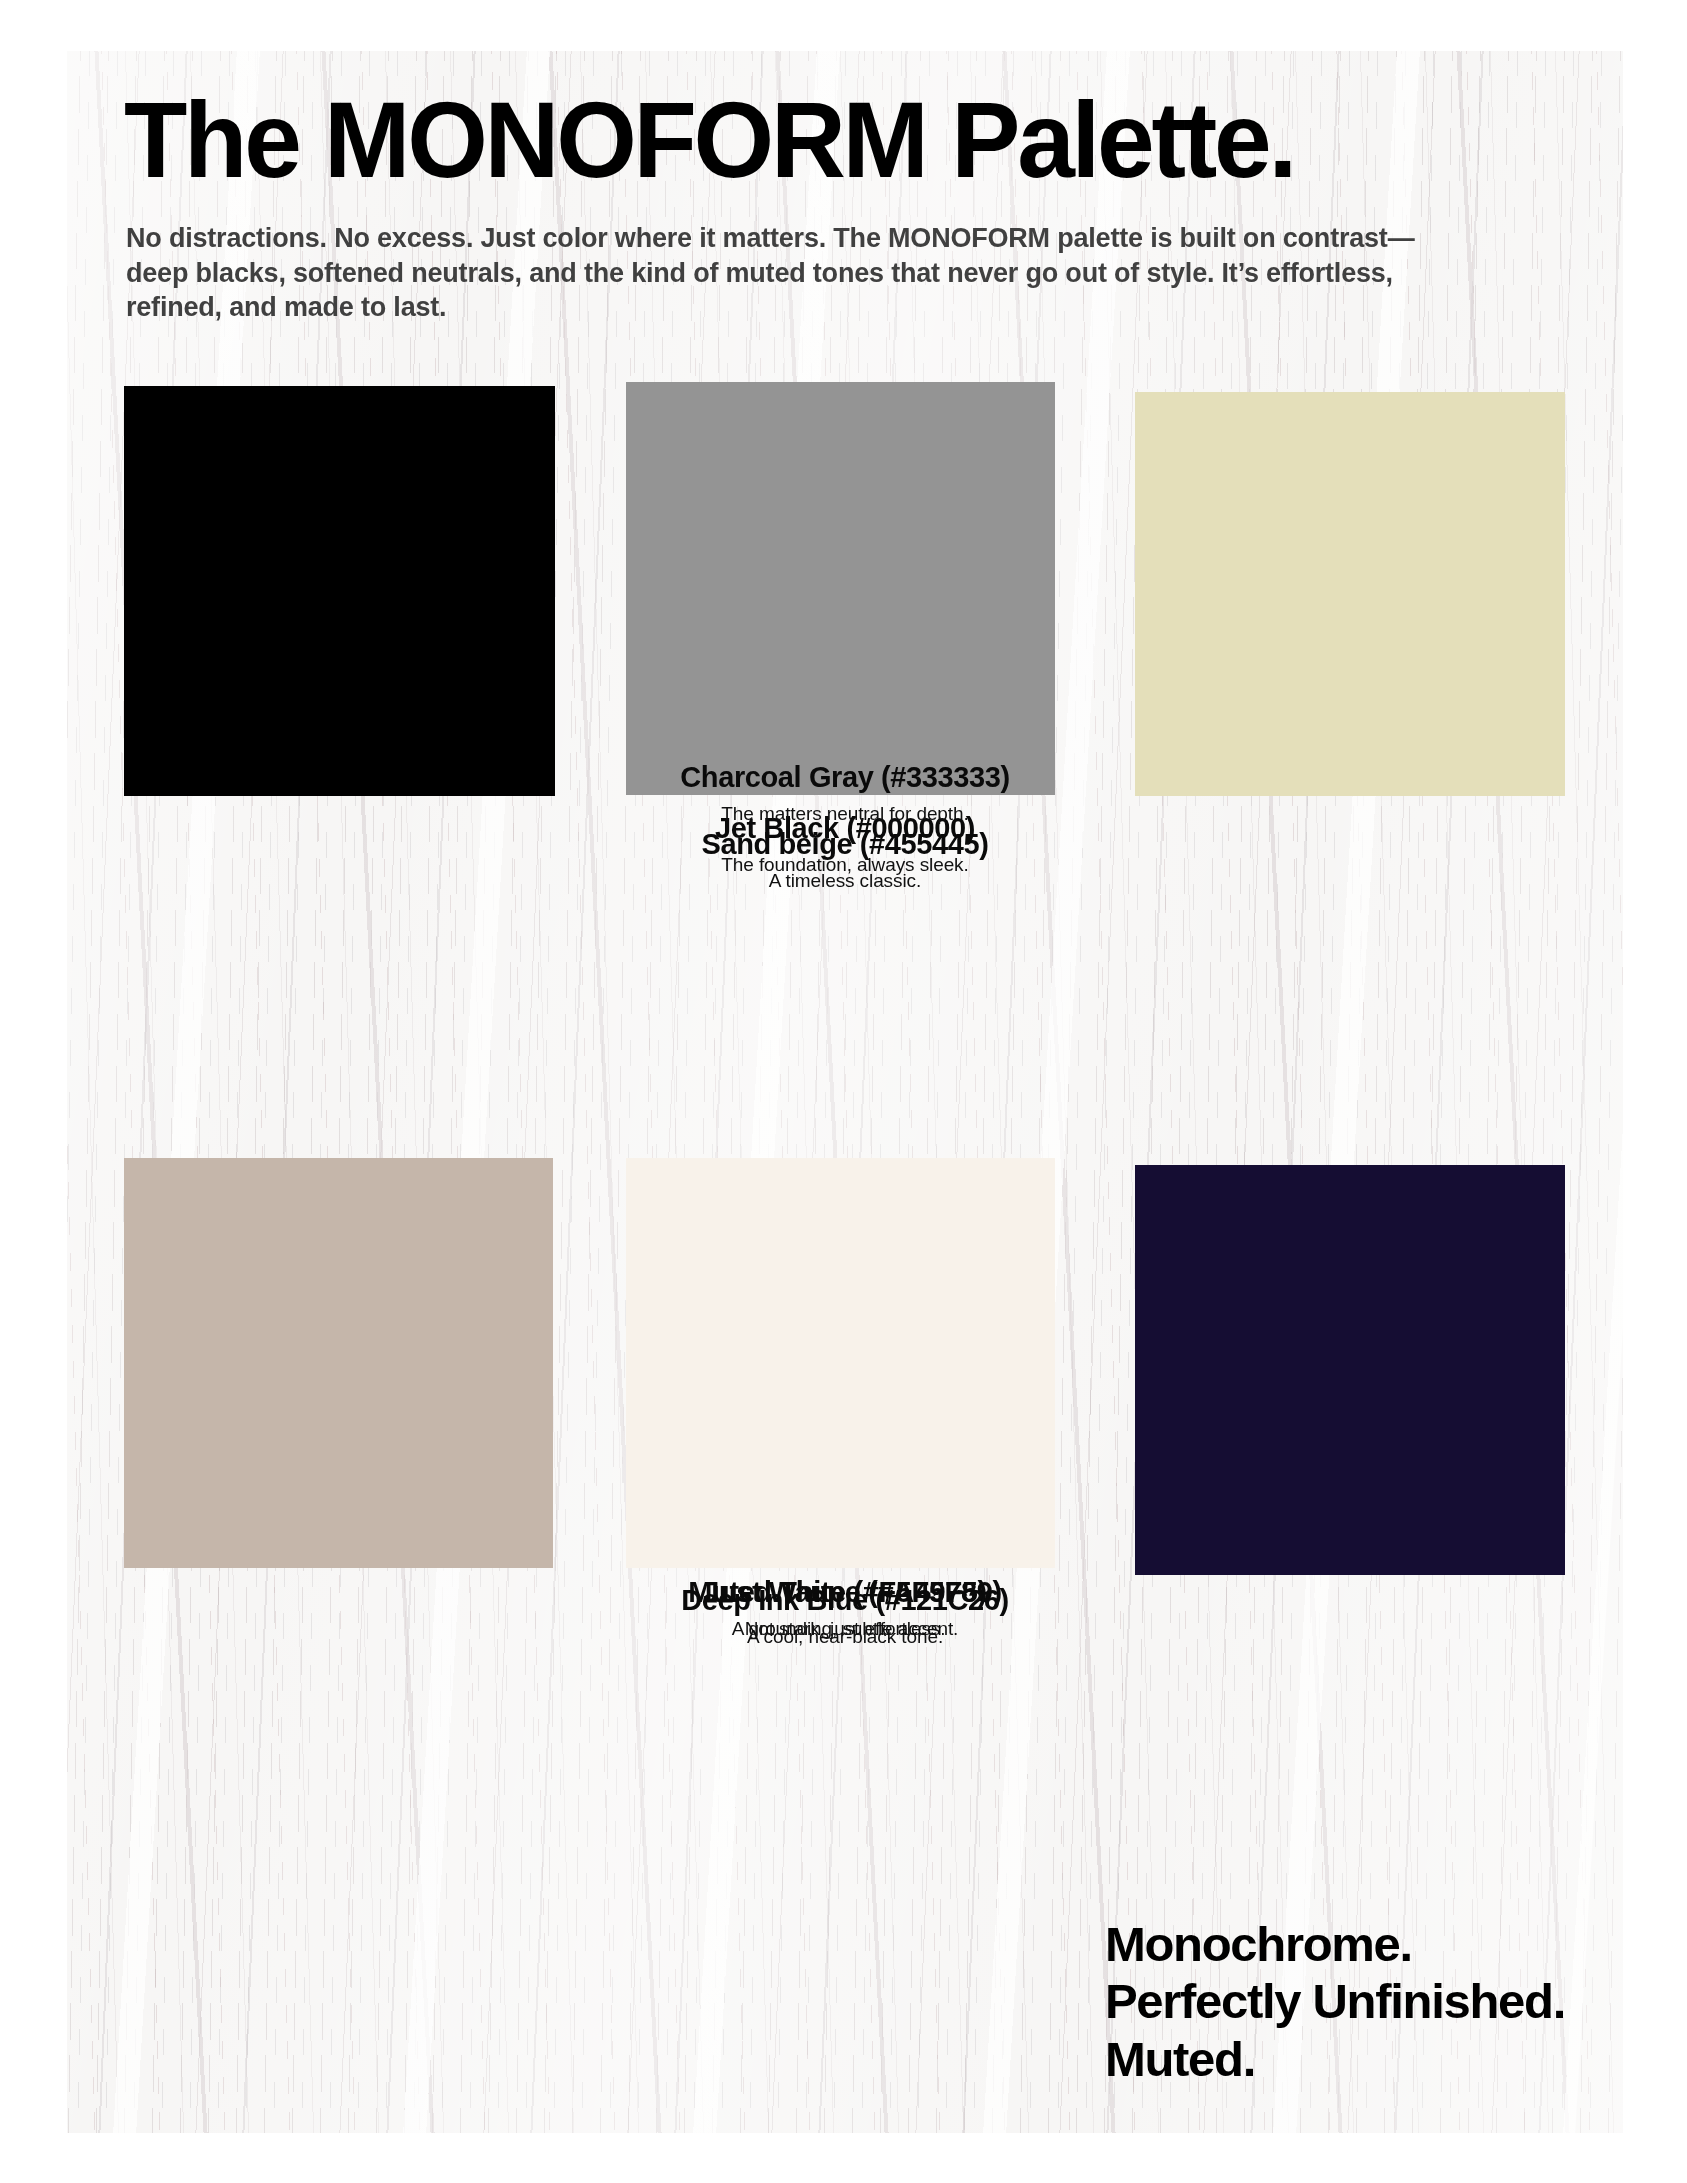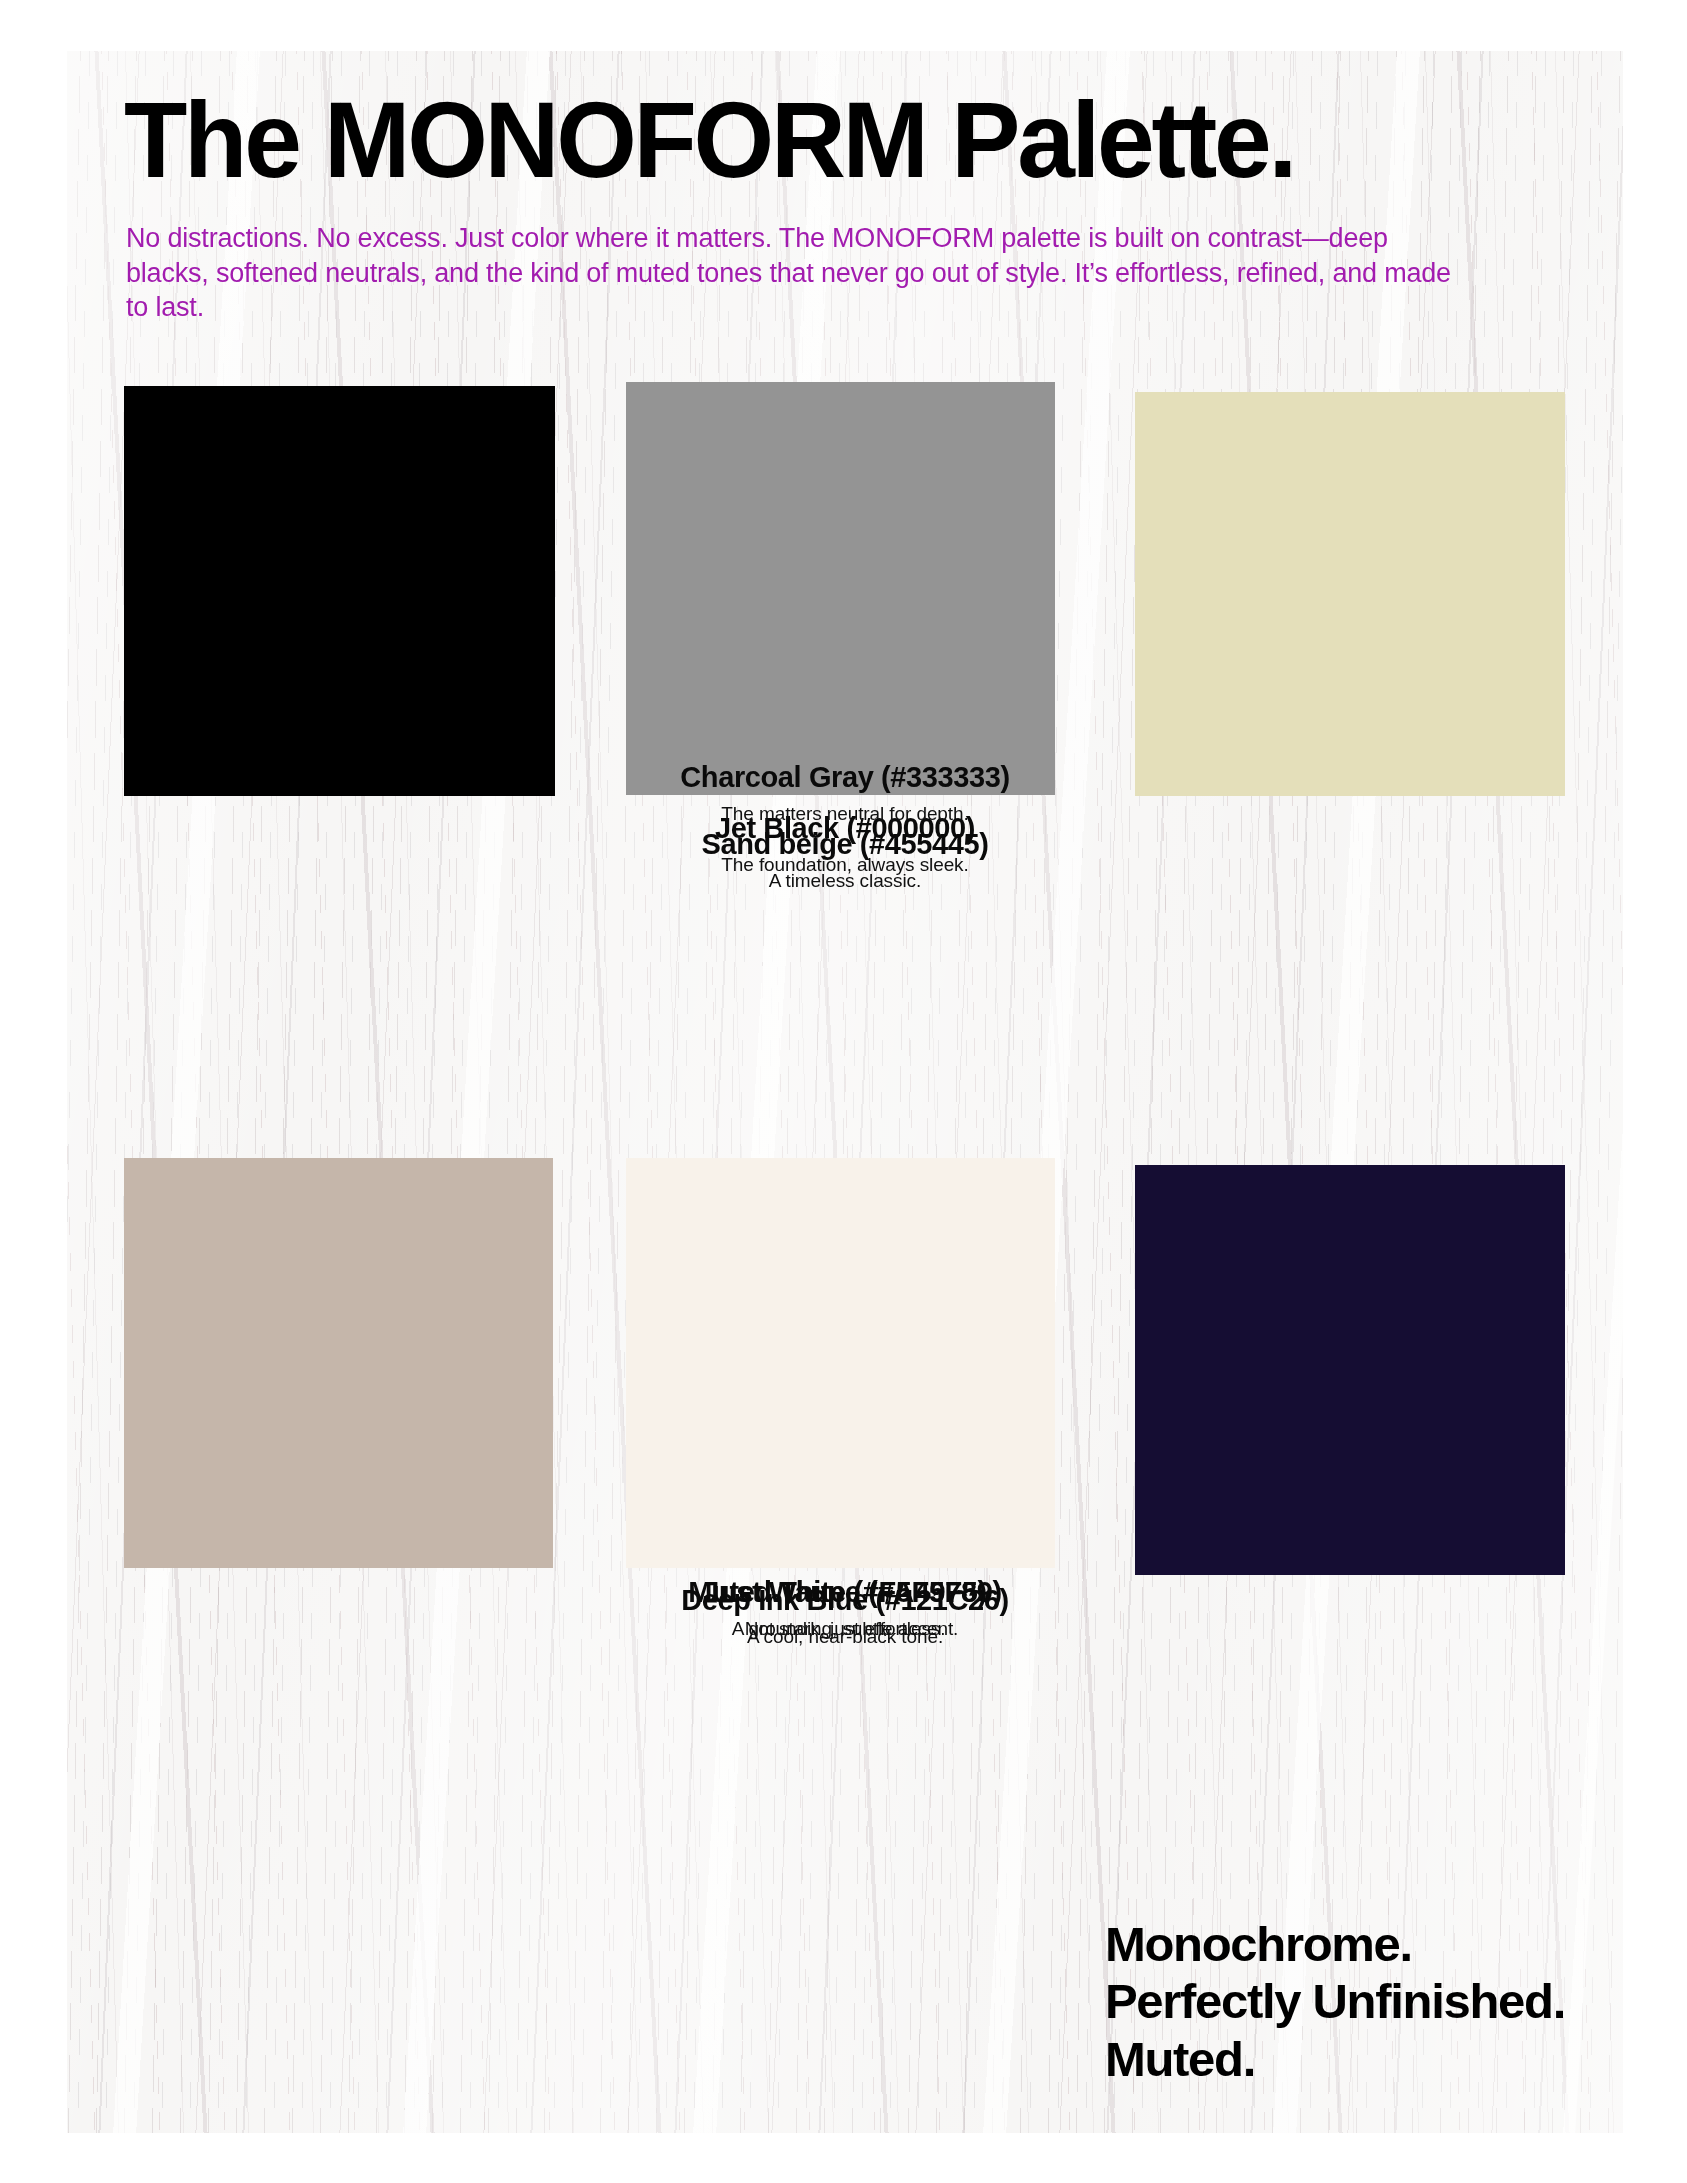--- a/index.html
+++ b/index.html
@@ -87,24 +87,24 @@
     line-height:1;
     color:#000;
     transform:scaleX(.96);
     transform-origin:left center;
     white-space:nowrap;
   }
   #intro{
     position:absolute; left:59px; top:170px;
     width:1350px;
     font-size:27px;
-    font-weight:400;
+    font-weight:700;
     line-height:1.28;
     letter-spacing:-0.2px;
-    color:#a21caf;
+    color:#404040;
   }
 
   
   .sw{ position:absolute; }
   .chip{ width:100%; height:100%; }
   .meta{ position:absolute; left:0; width:100%; text-align:center; }
   .nm{
     font-size:29px; font-weight:700; color:#0a0a0a;
     letter-spacing:-0.4px; white-space:nowrap;
   }

